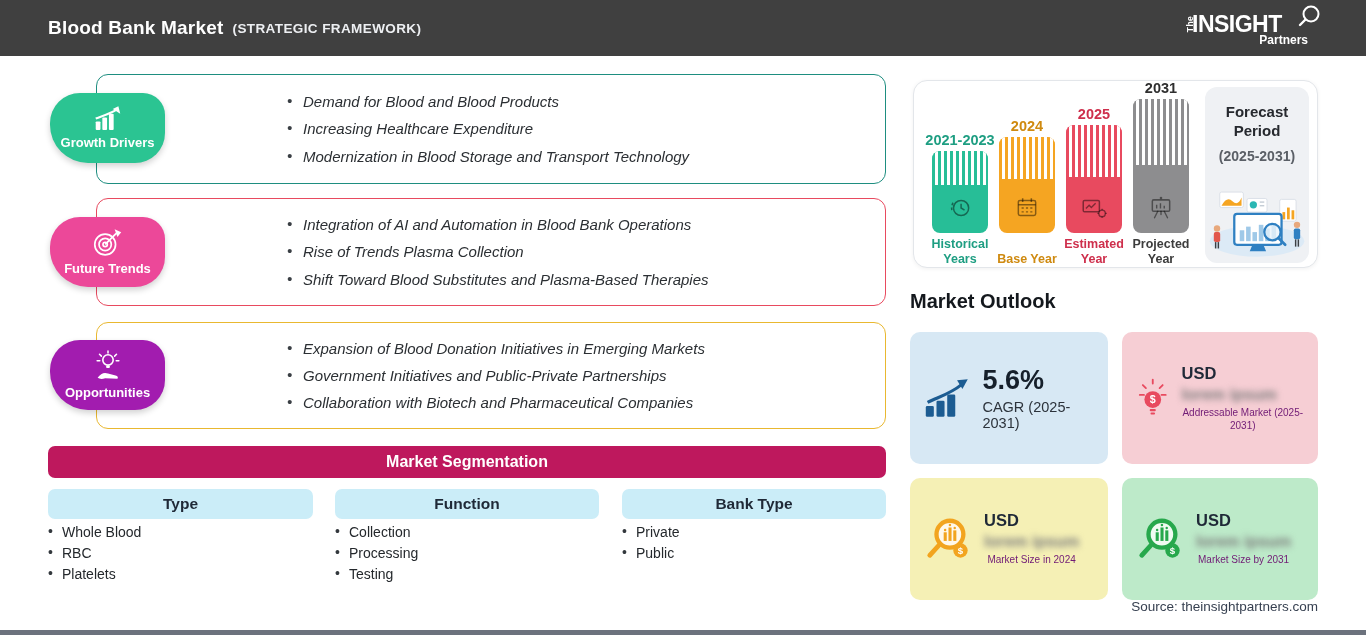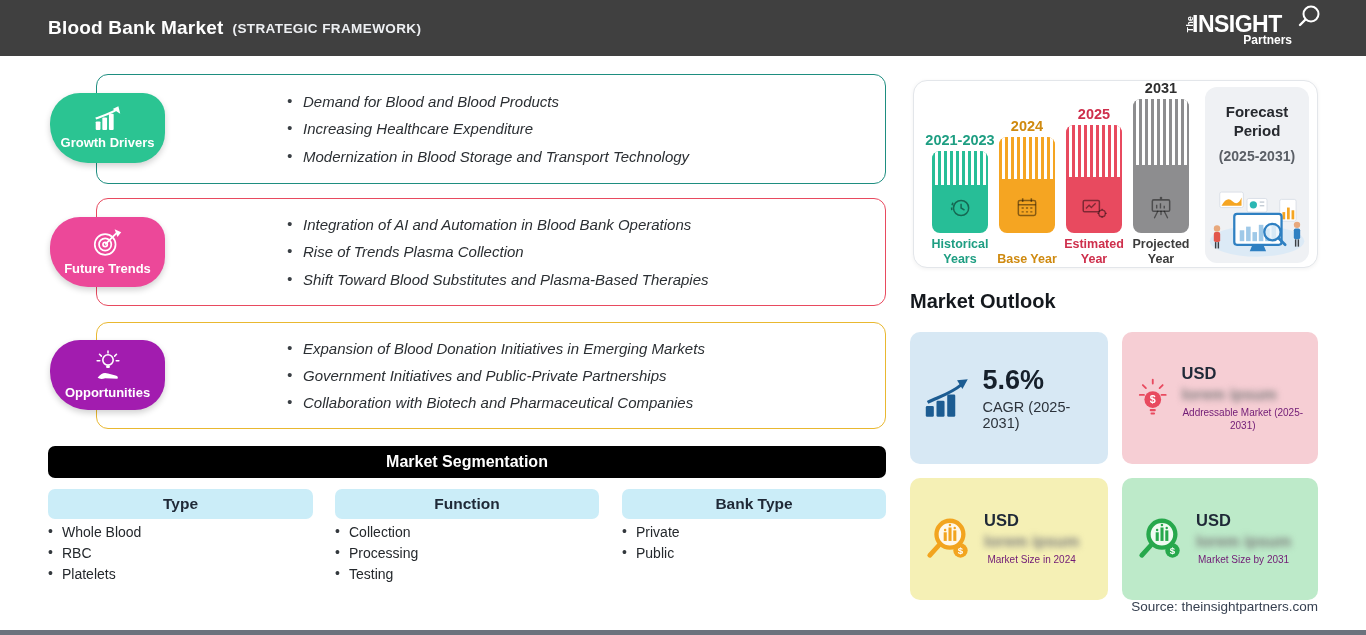--- a/index.html
+++ b/index.html
@@ -8,40 +8,40 @@
   .stage { position:absolute; inset:0; width:1366px; height:635px; background:#ffffff; }
 
   
   .header { position:absolute; left:0; top:0; width:1366px; height:56px; background:#404040; display:flex; align-items:center; }
   .header-title { position:absolute; left:48px; top:0; height:56px; display:flex; align-items:center; gap:9px; }
   .header-title .main { color:#ffffff; font-size:19px; font-weight:bold; letter-spacing:.2px; }
   .header-title .sub { color:#EDEFF2; font-size:13.5px; font-weight:600; letter-spacing:.4px; }
   .logo { position:absolute; right:52px; top:9px; width:130px; height:40px; color:#fff; }
   .logo-the { position:absolute; left:-2px; top:10px; font-size:8.5px; font-weight:bold; transform:rotate(-90deg); letter-spacing:.5px; }
   .logo-insight { position:absolute; left:8px; top:2px; font-size:23px; font-weight:bold; letter-spacing:-.5px; }
-  .logo-partners { position:absolute; right:22px; top:24px; font-size:12px; font-weight:bold; }
+  .logo-partners { position:absolute; right:6px; top:24px; font-size:12px; font-weight:bold; }
   .logo-lens { position:absolute; right:-8px; top:-4px; }
 
   
   .fw-box { position:absolute; left:96px; width:790px; border-radius:12px; background:#fff; }
   .fw-box.drivers { top:74px; height:110px; border:1.6px solid #1E8E80; }
   .fw-box.trends { top:198px; height:108px; border:1.6px solid #E84A5F; }
   .fw-box.opps { top:322px; height:107px; border:1.6px solid #E9B830; }
   .fw-list { position:absolute; left:190px; top:50%; transform:translateY(-50%); list-style:none; }
   .fw-list li { font-size:15px; color:#2B2F33; margin:7px 0; position:relative; padding-left:16px; line-height:1.35;font-style:italic; }
   .fw-list li::before { content:"•"; position:absolute; left:0; top:-1px; color:#3A3F44; font-size:15px; }
 
   .badge { position:absolute; left:50px; width:115px; height:70px; display:flex; flex-direction:column; align-items:center; justify-content:center; gap:2px; z-index:3; box-shadow:0 3px 6px rgba(0,0,0,.18); }
   .badge .badge-label { color:#fff; font-size:13px; font-weight:bold; }
   .badge.green { top:93px; background:#2BC492; border-radius:30px 22px 30px 38px; }
   .badge.red { top:217px; background:#ec4899; border-radius:30px 22px 30px 38px; }
   .badge.orange { top:340px; background:#a21caf; border-radius:30px 22px 30px 38px; }
 
   
-  .seg-bar { position:absolute; left:48px; top:446px; width:838px; height:32px; background:#000000; border-radius:7px; display:flex; align-items:center; justify-content:center; color:#fff; font-size:16px; font-weight:bold; }
+  .seg-bar { position:absolute; left:48px; top:446px; width:838px; height:32px; background:#be185d; border-radius:7px; display:flex; align-items:center; justify-content:center; color:#fff; font-size:16px; font-weight:bold; }
   .seg-col-header { position:absolute; top:489px; height:30px; background:#CBEDF8; border-radius:7px; display:flex; align-items:center; justify-content:center; font-size:15.5px; font-weight:bold; color:#1F2937; }
   .seg-col-header.c0 { left:48px; width:265px; }
   .seg-col-header.c1 { left:335px; width:264px; }
   .seg-col-header.c2 { left:622px; width:264px; }
   .seg-list { position:absolute; top:525px; list-style:none; }
   .seg-list.c0 { left:48px; }
   .seg-list.c1 { left:335px; }
   .seg-list.c2 { left:622px; }
   .seg-list li { font-size:14px; color:#24282C; margin-bottom:7px; position:relative; padding-left:14px; line-height:1; }
   .seg-list li::before { content:"•"; position:absolute; left:0; top:-1px; color:#33383D; }

